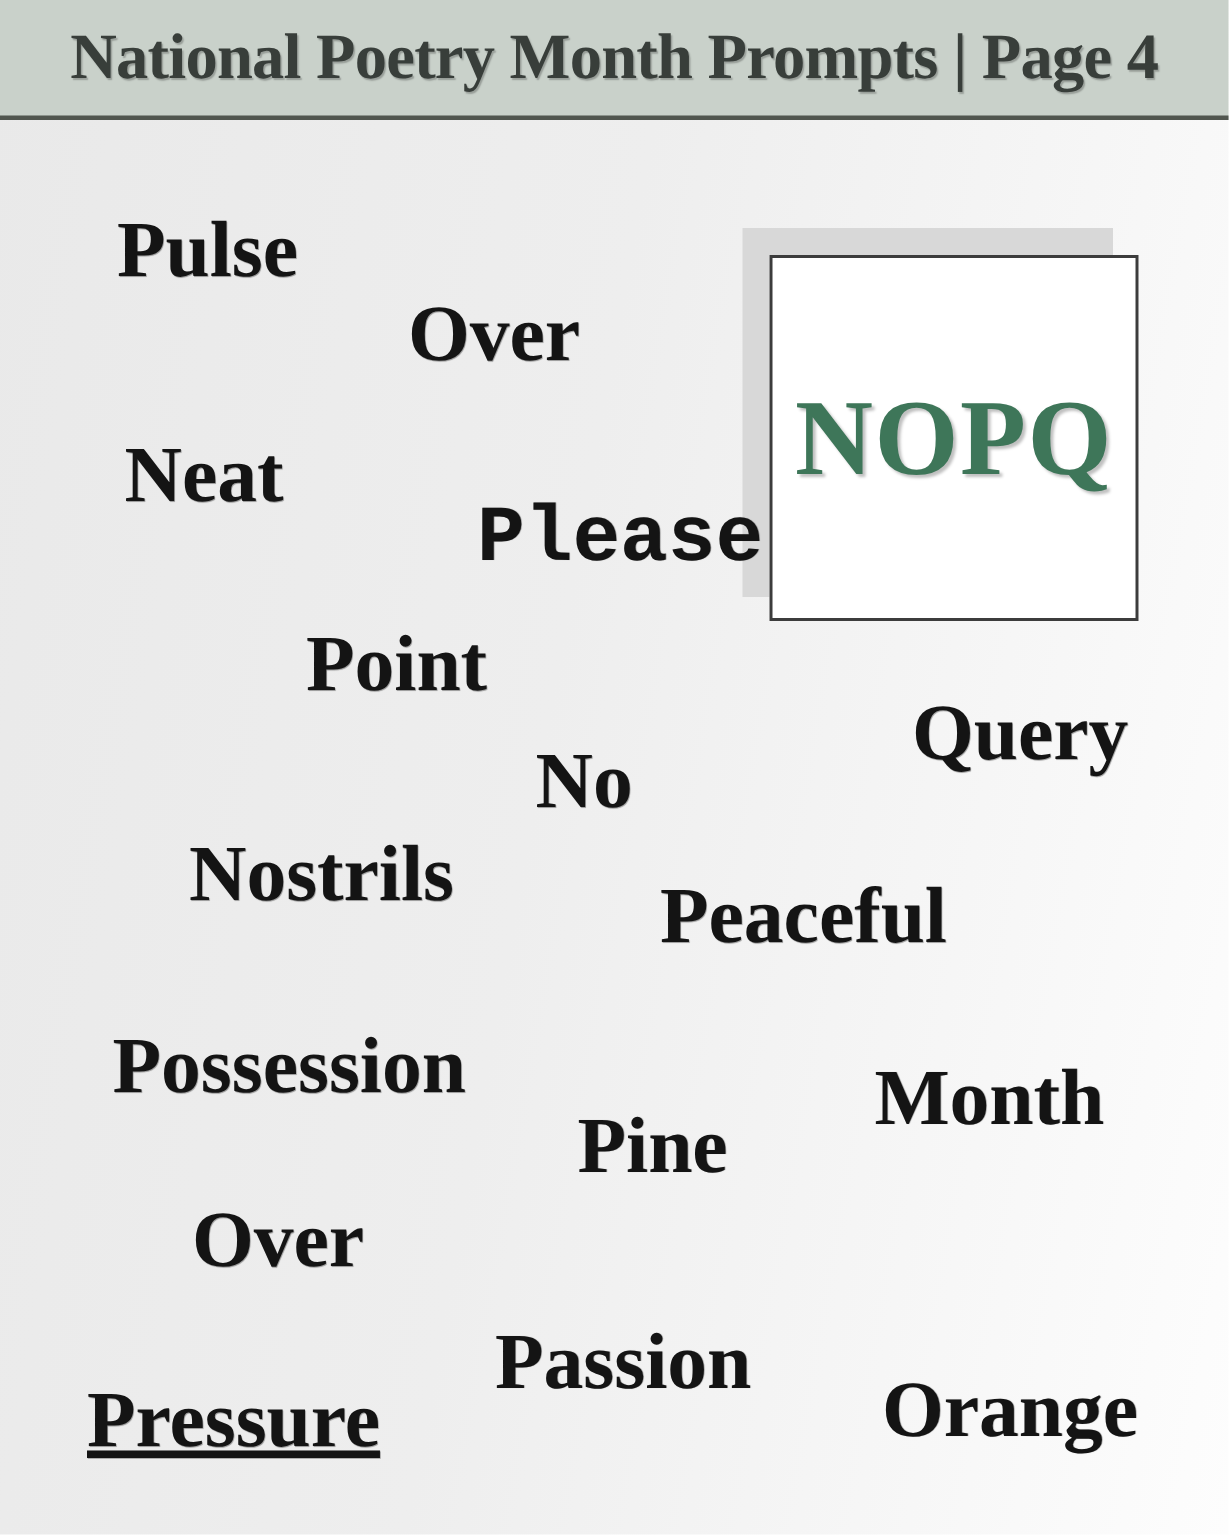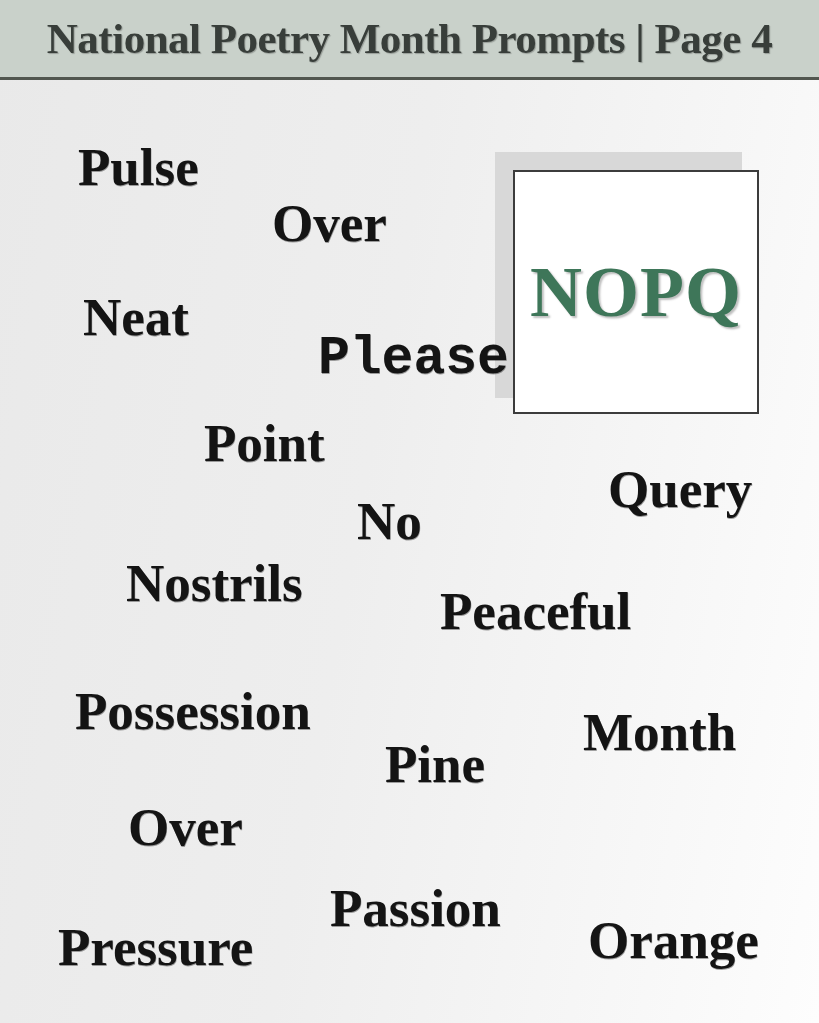--- a/index.html
+++ b/index.html
@@ -89,17 +89,17 @@
       <div class="word" style="left: 204px; top: 417px; text-align: center;">Point</div>
       <div class="word" style="left: 357px; top: 495px;">No</div>
       <div class="word" style="left: 608px; top: 463px;">Query</div>
       <div class="word" style="left: 126px; top: 557px;">Nostrils</div>
       <div class="word" style="left: 440px; top: 585px;">Peaceful</div>
       <div class="word" style="left: 75px; top: 685px;">Possession</div>
       <div class="word" style="left: 385px; top: 738px;">Pine</div>
       <div class="word" style="left: 583px; top: 706px;">Month</div>
       <div class="word" style="left: 128px; top: 801px;">Over</div>
       <div class="word" style="left: 330px; top: 882px;">Passion</div>
-      <div class="word" style="left: 58px; top: 921px;">Pressure</div>
+      <div class="word" style="left: 58px; top: 921px; text-decoration: underline;">Pressure</div>
       <div class="word" style="left: 588px; top: 914px;">Orange</div>
     </div>
 
 </div>
 
 </body></html>

